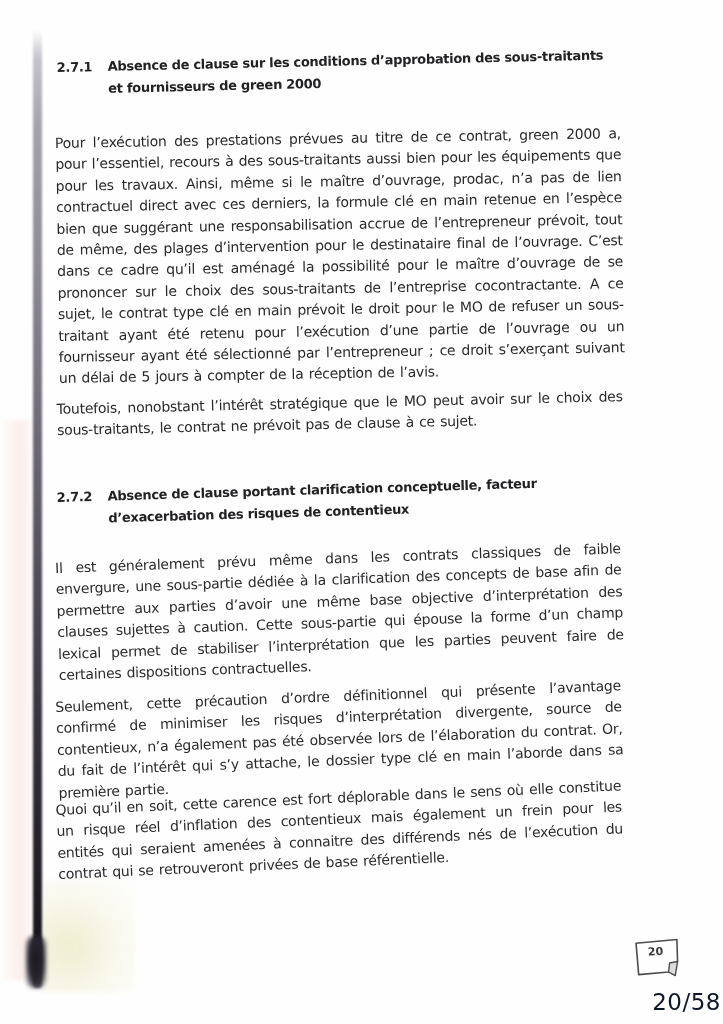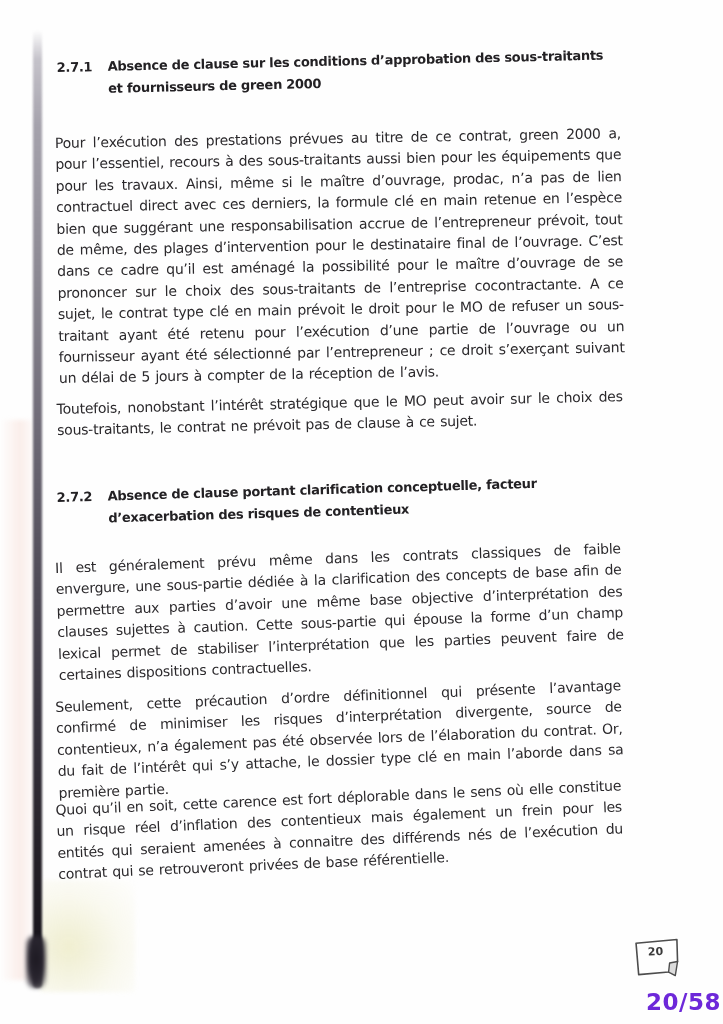--- a/index.html
+++ b/index.html
@@ -130,22 +130,21 @@
     letter-spacing: 0px;
   }
 
   
   .page-counter {
     position: absolute;
     right: 2px;
     top: 989px;
     font-size: 23px;
     letter-spacing: 0.5px;
-    color: #6d28d9;
-    font-weight: bold;
+    color: #0f172a;
   }
 </style>
 </head>
 <body>
 
 <div class="sheet">
 
   <div class="tint-pink"></div>
   <div class="tint-cream"></div>
   <div class="scan-bar"></div>

